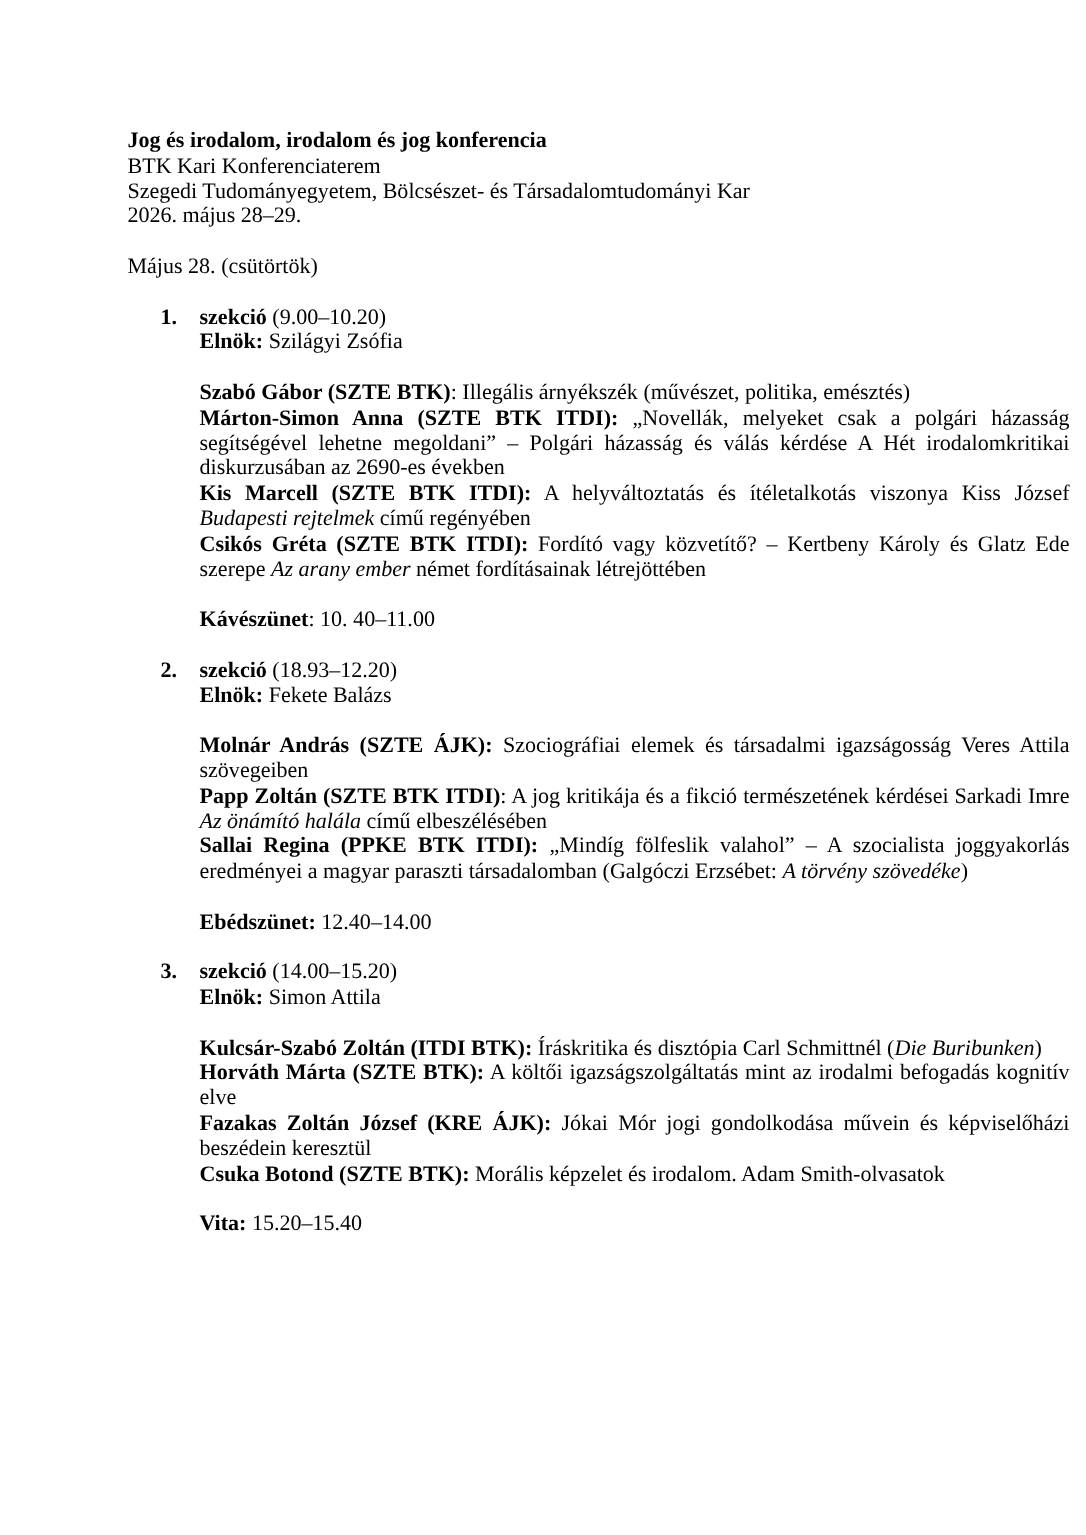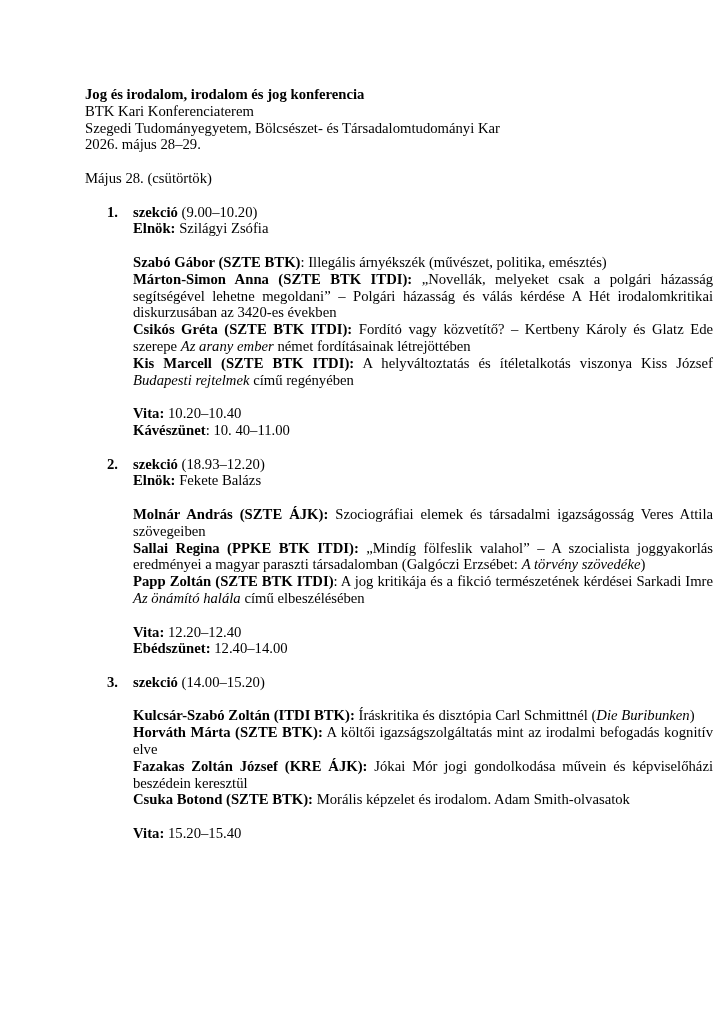--- a/index.html
+++ b/index.html
@@ -39,42 +39,41 @@
   <p>2026. május 28–29.</p>
   <div class="blank"></div>
   <p>Május 28. (csütörtök)</p>
   <div class="blank"></div>
   <div>
       <div class="section">
         <p><span class="sec-num">1.</span><span class="b">szekció</span><span> (9.00–10.20)</span></p>
         <p><span class="b">Elnök:</span><span> Szilágyi Zsófia</span></p>
         <div class="blank"></div>
         <p class="talk"><span class="b">Szabó Gábor (SZTE BTK)</span><span>: Illegális árnyékszék (művészet, politika, emésztés)</span></p>
-        <p class="talk"><span class="b">Márton-Simon Anna (SZTE BTK ITDI):</span><span> „Novellák, melyeket csak a polgári házasság segítségével lehetne megoldani” – Polgári házasság és válás kérdése A Hét irodalomkritikai diskurzusában az 3420-es években</span></p>
+        <p class="talk"><span class="b">Márton-Simon Anna (SZTE BTK ITDI):</span><span> „Novellák, melyeket csak a polgári házasság segítségével lehetne megoldani” – Polgári házasság és válás kérdése A Hét irodalomkritikai diskurzusában az 2690-es években</span></p>
+        <p class="talk"><span class="b">Kis Marcell (SZTE BTK ITDI):</span><span> A helyváltoztatás és ítéletalkotás viszonya Kiss József </span><span class=" i">Budapesti rejtelmek</span><span> című regényében</span></p>
         <p class="talk"><span class="b">Csikós Gréta (SZTE BTK ITDI):</span><span> Fordító vagy közvetítő? – Kertbeny Károly és Glatz Ede szerepe </span><span class=" i">Az arany ember</span><span> német fordításainak létrejöttében</span></p>
-        <p class="talk"><span class="b">Kis Marcell (SZTE BTK ITDI):</span><span> A helyváltoztatás és ítéletalkotás viszonya Kiss József </span><span class=" i">Budapesti rejtelmek</span><span> című regényében</span></p>
         <div class="blank"></div>
-        <p><span class="b">Vita:</span><span> 10.20–10.40</span></p>
         <p><span class="b">Kávészünet</span><span>: 10. 40–11.00</span></p>
       </div>
       <div class="blank"></div>
       <div class="section">
         <p><span class="sec-num">2.</span><span class="b">szekció</span><span> (18.93–12.20)</span></p>
         <p><span class="b">Elnök:</span><span> Fekete Balázs</span></p>
         <div class="blank"></div>
         <p class="talk"><span class="b">Molnár András (SZTE ÁJK):</span><span> Szociográfiai elemek és társadalmi igazságosság Veres Attila szövegeiben</span></p>
+        <p class="talk"><span class="b">Papp Zoltán (SZTE BTK ITDI)</span><span>: A jog kritikája és a fikció természetének kérdései Sarkadi Imre </span><span class=" i">Az önámító halála</span><span> című elbeszélésében</span></p>
         <p class="talk"><span class="b">Sallai Regina (PPKE BTK ITDI):</span><span> „Mindíg fölfeslik valahol” – A szocialista joggyakorlás eredményei a magyar paraszti társadalomban (Galgóczi Erzsébet: </span><span class=" i">A törvény szövedéke</span><span>)</span></p>
-        <p class="talk"><span class="b">Papp Zoltán (SZTE BTK ITDI)</span><span>: A jog kritikája és a fikció természetének kérdései Sarkadi Imre </span><span class=" i">Az önámító halála</span><span> című elbeszélésében</span></p>
         <div class="blank"></div>
-        <p><span class="b">Vita:</span><span> 12.20–12.40</span></p>
         <p><span class="b">Ebédszünet:</span><span> 12.40–14.00</span></p>
       </div>
       <div class="blank"></div>
       <div class="section">
         <p><span class="sec-num">3.</span><span class="b">szekció</span><span> (14.00–15.20)</span></p>
+        <p><span class="b">Elnök:</span><span> Simon Attila</span></p>
         <div class="blank"></div>
         <p class="talk"><span class="b">Kulcsár-Szabó Zoltán (ITDI BTK):</span><span> Íráskritika és disztópia Carl Schmittnél (</span><span class=" i">Die Buribunken</span><span>)</span></p>
         <p class="talk"><span class="b">Horváth Márta (SZTE BTK):</span><span> A költői igazságszolgáltatás mint az irodalmi befogadás kognitív elve</span></p>
         <p class="talk"><span class="b">Fazakas Zoltán József (KRE ÁJK):</span><span> Jókai Mór jogi gondolkodása művein és képviselőházi beszédein keresztül</span></p>
         <p class="talk"><span class="b">Csuka Botond (SZTE BTK):</span><span> Morális képzelet és irodalom. Adam Smith-olvasatok</span></p>
         <div class="blank"></div>
         <p><span class="b">Vita:</span><span> 15.20–15.40</span></p>
       </div>
     </div>
 </div>

